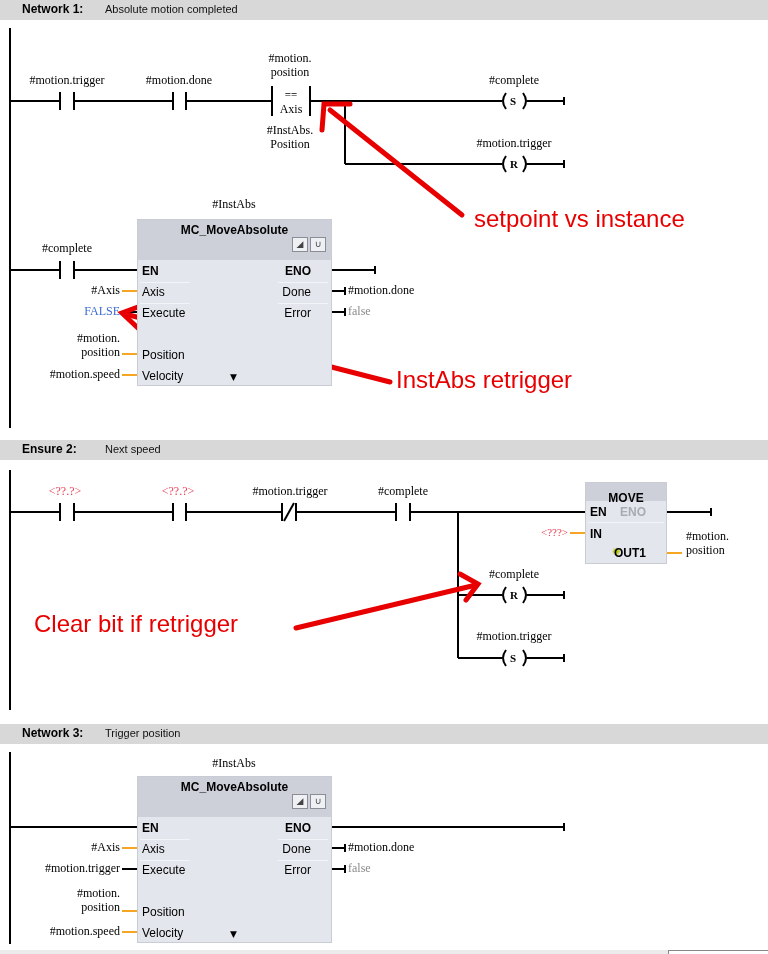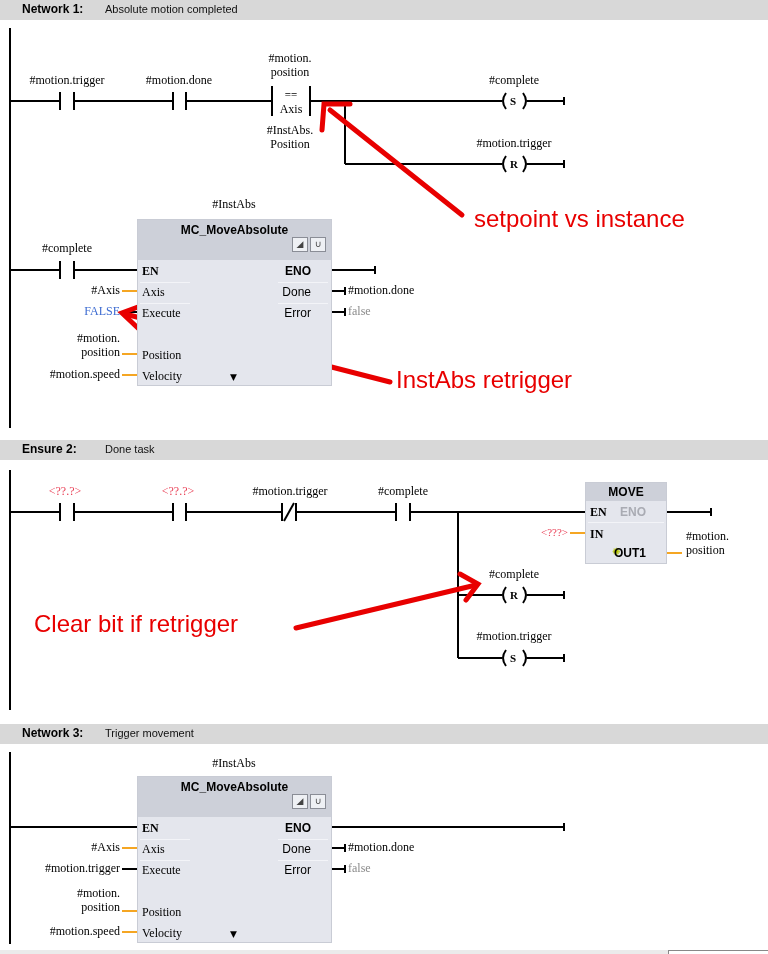--- a/index.html
+++ b/index.html
@@ -13,21 +13,21 @@
   .lbl.r { text-align:right; transform:translateX(-100%); }
   .red-q { color:#e8384f; }
   .blue { color:#3c6bd1; }
   .grey { color:#8a8a8a; }
   .anno { position:absolute; color:#e80000; font-family:"Liberation Sans", sans-serif; font-size:24px; white-space:nowrap; }
   svg.wires { position:absolute; left:0; top:0; width:768px; height:954px; pointer-events:none; }
   .fb { position:absolute; background:#e4e6ed; border:1px solid #c9ccd5; }
   .fb-head { position:absolute; left:0; top:0; right:0; background:#cdd0d9; }
   .fb-name { position:absolute; left:0; right:0; top:3px; text-align:center; font-weight:bold; font-size:12px; font-family:"Liberation Sans", sans-serif; }
   .pin { position:absolute; font-size:12px; font-family:"Liberation Sans", sans-serif; }
-  .pin.l { left:4px;font-family:Liberation Serif, serif; }
+  .pin.l { left:4px; }
   .pin.rt { right:20px; }
   .pinsep { position:absolute; height:1px; background:#f3f4f8; }
   .icon-btn { position:absolute; width:14px; height:13px; border:1px solid #8a8d96; background:#eef0f4; font-size:9px; line-height:13px; text-align:center; color:#444; }
   .scrollbar-stub { position:absolute; left:668px; top:950px; width:100px; height:4px; border-top:1px solid #888; border-left:1px solid #888; background:#fff; }
   .bottom-strip { position:absolute; left:0; top:950px; width:668px; height:4px; background:#ebebeb; }
 </style>
 </head>
 <body>
 
 <svg class="wires" viewBox="0 0 768 954">
@@ -180,31 +180,31 @@
 <span class="lbl r" style="left:120px;top:331px">#motion.</span>
 <span class="lbl r" style="left:120px;top:345px">position</span>
 <span class="lbl r" style="left:120px;top:367px">#motion.speed</span>
 <span class="lbl" style="left:348px;top:283px">#motion.done</span>
 <span class="lbl grey" style="left:348px;top:304px">false</span>
 
 <span class="anno" style="left:396px;top:366px">InstAbs retrigger</span>
 
 <div class="net-header" style="top:440px">
   <span class="net-title">Ensure 2:</span>
-  <span class="net-comment">Done task</span>
+  <span class="net-comment">Next speed</span>
 </div>
 
 <span class="lbl c red-q" style="left:65px;top:484px">&lt;??.?&gt;</span>
 <span class="lbl c red-q" style="left:178px;top:484px">&lt;??.?&gt;</span>
 <span class="lbl c" style="left:290px;top:484px">#motion.trigger</span>
 <span class="lbl c" style="left:403px;top:484px">#complete</span>
 
 <div class="fb" style="left:585px;top:482px;width:80px;height:80px">
   <div class="fb-head" style="height:18px">
-    <div class="fb-name" style="top:2px">MOVE</div>
+    <div class="fb-name" style="top:8px">MOVE</div>
   </div>
   <span class="pin l" style="top:22px;font-weight:bold">EN</span>
   <span class="pin rt grey" style="top:22px;font-weight:bold;color:#a9abb3">ENO</span>
   <div class="pinsep" style="left:2px;width:76px;top:39px"></div>
   <span class="pin l" style="top:44px;font-weight:bold">IN</span>
   <span style="position:absolute;left:26px;top:63px;font-size:10px;color:#b8c800">✺</span>
   <span class="pin rt" style="top:63px;font-weight:bold">OUT1</span>
 </div>
 <span class="lbl r red-q" style="left:568px;top:525px;font-size:11px">&lt;???&gt;</span>
 <span class="lbl" style="left:686px;top:529px">#motion.</span>
@@ -212,21 +212,21 @@
 
 <span class="lbl c" style="left:514px;top:567px">#complete</span>
 <span class="lbl" style="left:510px;top:588px;font-size:11px;font-weight:bold">R</span>
 <span class="lbl c" style="left:514px;top:629px">#motion.trigger</span>
 <span class="lbl" style="left:510px;top:651px;font-size:11px;font-weight:bold">S</span>
 
 <span class="anno" style="left:34px;top:610px">Clear bit if retrigger</span>
 
 <div class="net-header" style="top:724px">
   <span class="net-title">Network 3:</span>
-  <span class="net-comment">Trigger movement</span>
+  <span class="net-comment">Trigger position</span>
 </div>
 
 <span class="lbl c" style="left:234px;top:756px">#InstAbs</span>
 
 <div class="fb" style="left:137px;top:776px;width:193px;height:165px">
   <div class="fb-head" style="height:40px">
     <div class="fb-name">MC_MoveAbsolute</div>
     <span class="icon-btn" style="left:154px;top:17px">◢</span>
     <span class="icon-btn" style="left:172px;top:17px">∪</span>
   </div>

